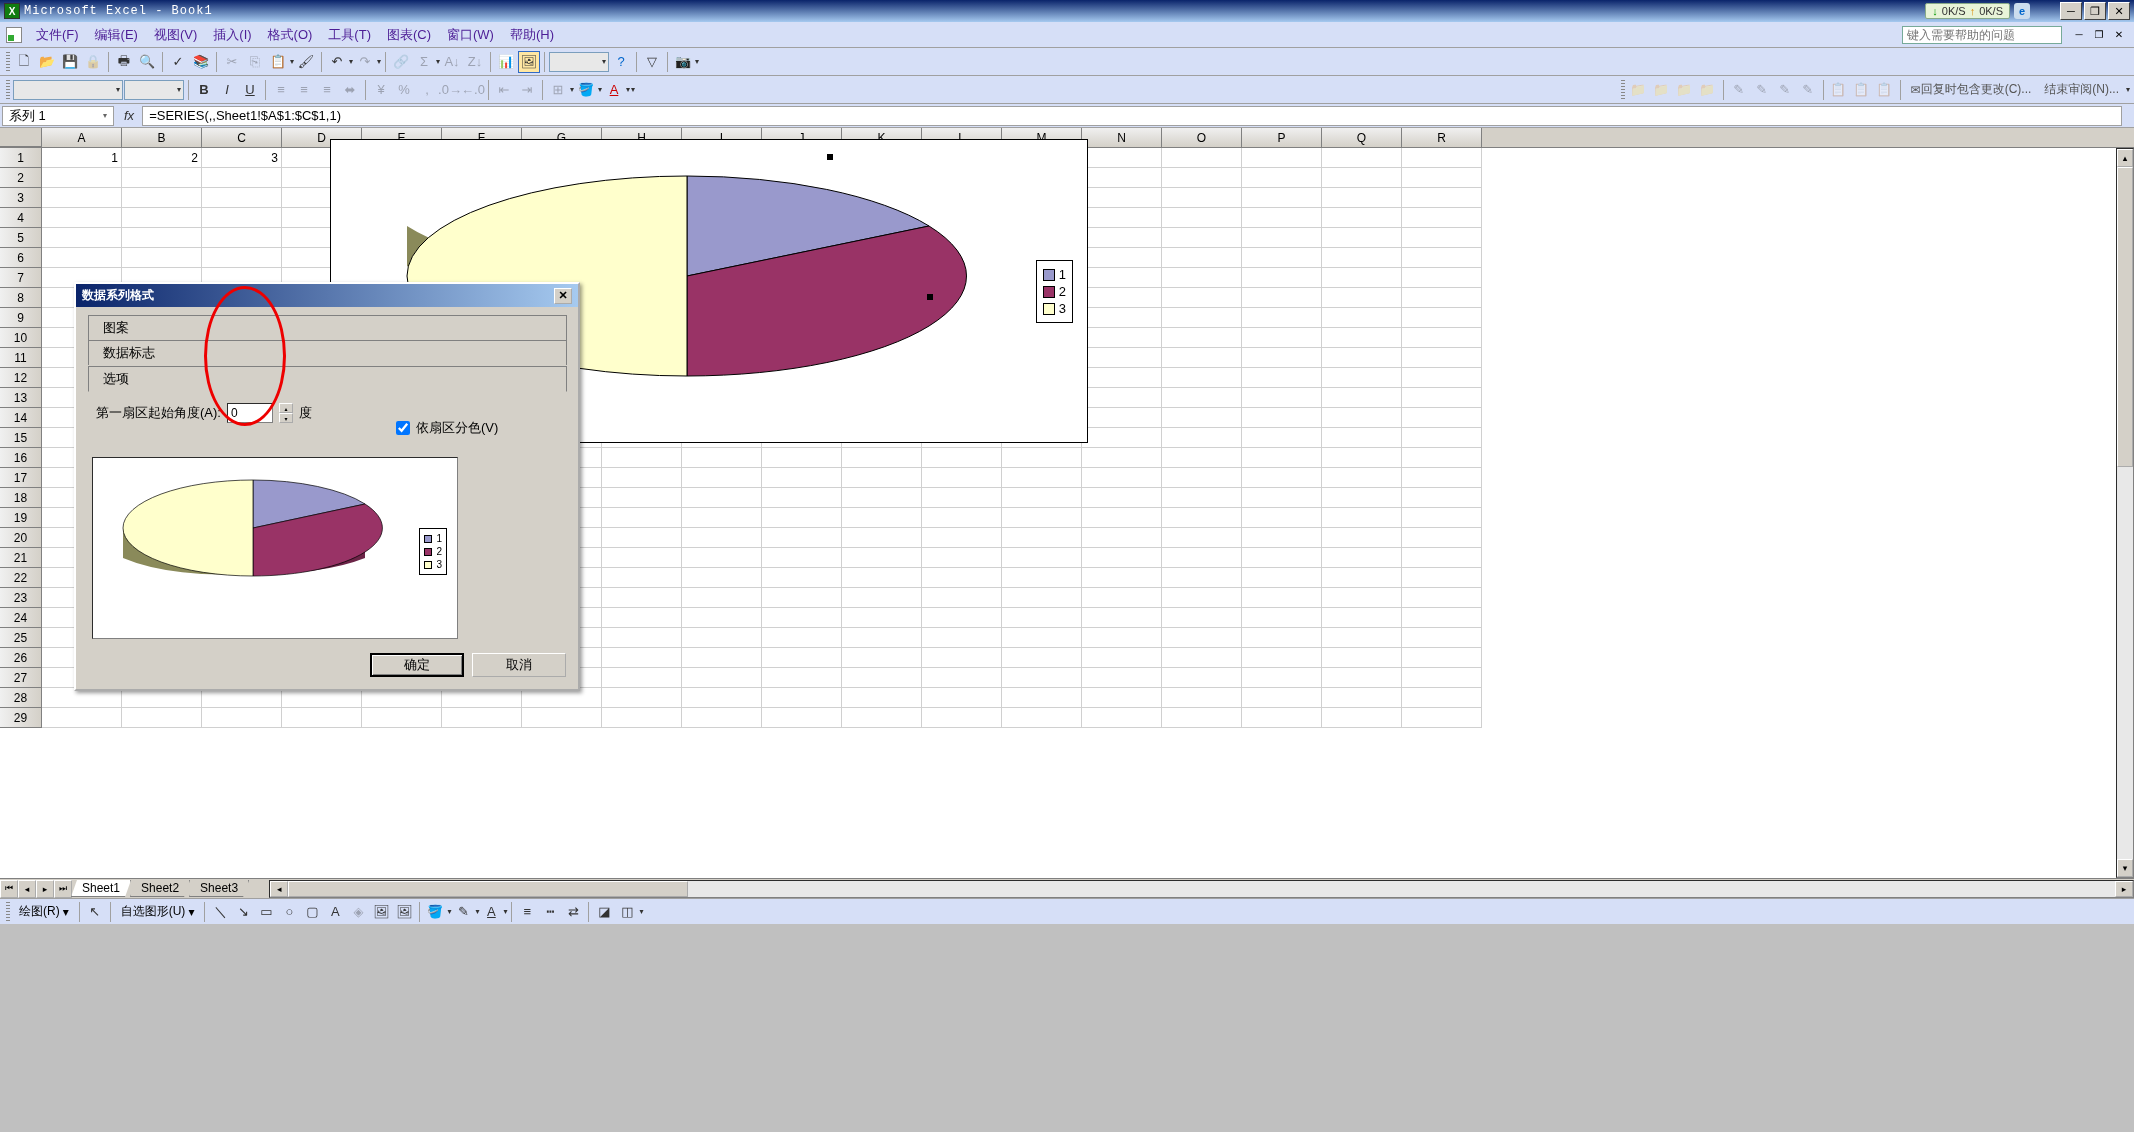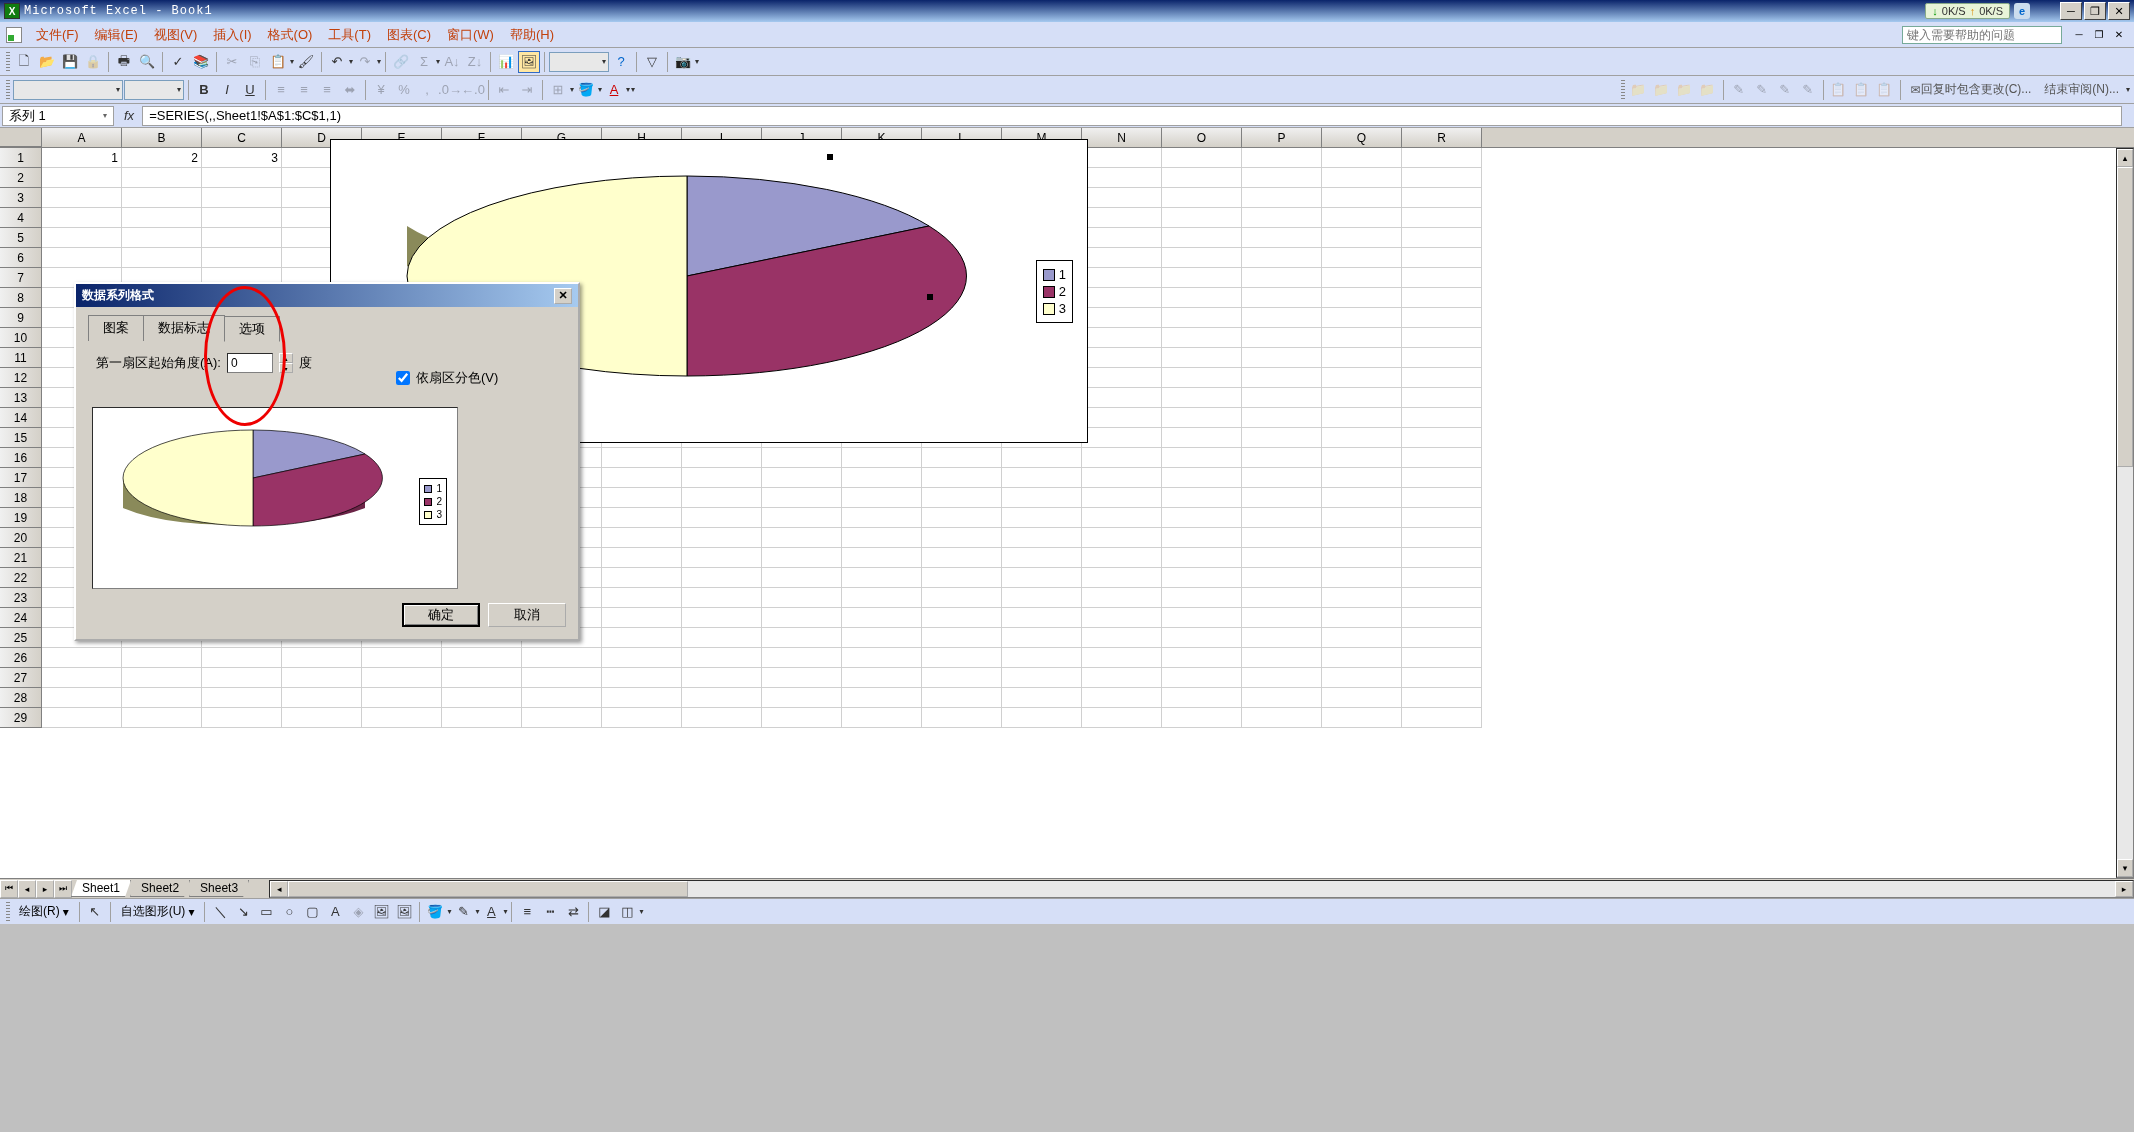--- a/index.html
+++ b/index.html
@@ -14,21 +14,21 @@
 .titlebar .netstat .arrow-dn{color:#090;font-weight:bold;}
 .titlebar .netstat .arrow-up{color:#d80;font-weight:bold;}
 .titlebar .ie-icon{width:16px;height:16px;background:#cde;border-radius:3px;display:flex;align-items:center;justify-content:center;color:#06c;font-weight:bold;font-size:11px;margin-right:30px;}
 .titlebar .win-btns { display:flex; gap:2px; }
 .titlebar .win-btn { width:22px; height:18px; background:#d4d0c8; border:1px solid #fff; border-right-color:#404040;border-bottom-color:#404040; display:flex;align-items:center;justify-content:center;font-size:11px;font-family:Arial;color:#000;cursor:pointer;}
 
 
 .menubar { background:#d6dff7; height:26px; display:flex; align-items:center; padding:0 6px; border-bottom:1px solid #a0a0a0; }
 .menubar .excel-doc-icon { width:16px; height:16px; background:#fff; border:1px solid #888; margin-right:6px;position:relative;}
 .menubar .excel-doc-icon::after{content:'';position:absolute;bottom:1px;left:1px;width:6px;height:6px;background:#3a3;}
-.menubar .menu-item { padding:2px 8px; font-size:13px; color:#c2410c; cursor:pointer;}
+.menubar .menu-item { padding:2px 8px; font-size:13px; color:#4c1d95; cursor:pointer;}
 .menubar .help-box{margin-left:auto;border:1px solid #7a9;background:#fff;color:#0c4a6e;padding:1px 4px;width:160px;font-size:12px;}
 .menubar .doc-win-btns{display:flex;gap:2px;margin-left:8px;}
 .menubar .doc-win-btn{width:18px;height:15px;display:flex;align-items:center;justify-content:center;font-size:10px;color:#000;cursor:pointer;}
 
 
 .toolbar-row{background:#d6dff7;height:28px;display:flex;align-items:center;padding:0 4px;border-bottom:1px solid #a0a0a0;gap:1px;}
 .tb-handle{width:4px;height:20px;background:repeating-linear-gradient(#888 0 1px,transparent 1px 3px);margin:0 2px;}
 .tb-btn{width:22px;height:22px;display:flex;align-items:center;justify-content:center;cursor:pointer;border:1px solid transparent;font-size:13px;color:#333;}
 .tb-btn.disabled{opacity:0.35;cursor:default;}
 .tb-sep{width:1px;height:20px;background:#a0a0a0;margin:0 3px;}
@@ -62,33 +62,33 @@
 .legend-box{position:absolute;right:14px;top:120px;border:1px solid #000;background:#fff;padding:4px 6px;font-size:13px;}
 .legend-row{display:flex;align-items:center;gap:4px;margin:2px 0;}
 .legend-swatch{width:12px;height:12px;border:1px solid #000;}
 
 
 .dialog{position:absolute;left:74px;top:282px;width:506px;background:#d4d0c8;border:2px outset #fff;box-shadow:2px 2px 4px rgba(0,0,0,0.4);z-index:100;}
 .dialog-title{background:linear-gradient(90deg,#0a246a,#a6caf0);color:#fff;font-size:12px;font-weight:bold;padding:3px 6px;display:flex;align-items:center;}
 .dialog-title .spacer{flex:1;}
 .dialog-close{width:18px;height:16px;background:#d4d0c8;border:1px outset #fff;display:flex;align-items:center;justify-content:center;font-size:11px;font-family:Arial;color:#000;cursor:pointer;font-weight:bold;}
 .dialog-body{padding:8px 12px 12px;}
-.dialog-tabs{display:flex;margin-bottom:12px;}
+.dialog-tabs{display:flex;margin-bottom:12px;flex-direction:column;}
 .dialog-tab{padding:3px 14px;background:#d4d0c8;border:1px solid #808080;border-bottom:none;margin-right:-1px;font-size:13px;cursor:pointer;position:relative;}
 .dialog-tab.active{background:#d4d0c8;border-bottom:1px solid #d4d0c8;z-index:2;top:1px;}
 .dialog-field-row{display:flex;align-items:center;gap:6px;margin:8px 0 26px 8px;font-size:13px;}
 .spinner-input{width:46px;height:20px;border:1px inset #808080;background:#fff;padding:0 3px;font-size:12px;}
 .spinner-btns{display:flex;flex-direction:column;width:14px;}
 .spinner-btn{height:10px;background:#d4d0c8;border:1px outset #fff;font-size:6px;display:flex;align-items:center;justify-content:center;cursor:pointer;}
 .checkbox-row{display:flex;align-items:center;gap:6px;font-size:13px;margin-left:308px;margin-top:-30px;margin-bottom:20px;}
 .checkbox-row input{width:14px;height:14px;}
 .preview-pane{width:366px;height:182px;background:#fff;border:1px inset #808080;margin:6px 4px;position:relative;}
 .preview-legend{position:absolute;right:10px;top:70px;border:1px solid #000;background:#fff;padding:2px 4px;font-size:10px;}
 .dialog-buttons{display:flex;justify-content:flex-end;gap:8px;margin-top:14px;}
-.dlg-btn{width:78px;height:24px;background:#d4d0c8;border:1px outset #fff;font-size:13px;cursor:pointer;}
+.dlg-btn{width:94px;height:24px;background:#d4d0c8;border:1px outset #fff;font-size:13px;cursor:pointer;}
 .dlg-btn.default{border:2px solid #000;box-shadow:inset 1px 1px #fff,inset -1px -1px #808080;}
 
 
 .red-circle{position:absolute;left:204px;top:286px;width:82px;height:140px;border:3px solid #e00;border-radius:50%;z-index:200;pointer-events:none;}
 
 
 .sheet-tab-bar{background:#d4d0c8;height:20px;display:flex;align-items:center;border-top:1px solid #808080;font-size:12px;}
 .nav-btns{display:flex;}
 .nav-btn{width:18px;height:18px;background:#d4d0c8;border:1px outset #fff;display:flex;align-items:center;justify-content:center;font-size:9px;cursor:pointer;}
 .sheet-tab{padding:1px 10px;background:#fff;border:1px solid #808080;border-top:none;margin-left:-1px;cursor:pointer;font-size:12px;position:relative;clip-path:polygon(6px 0,100% 0,calc(100% - 6px) 100%,0 100%);}

